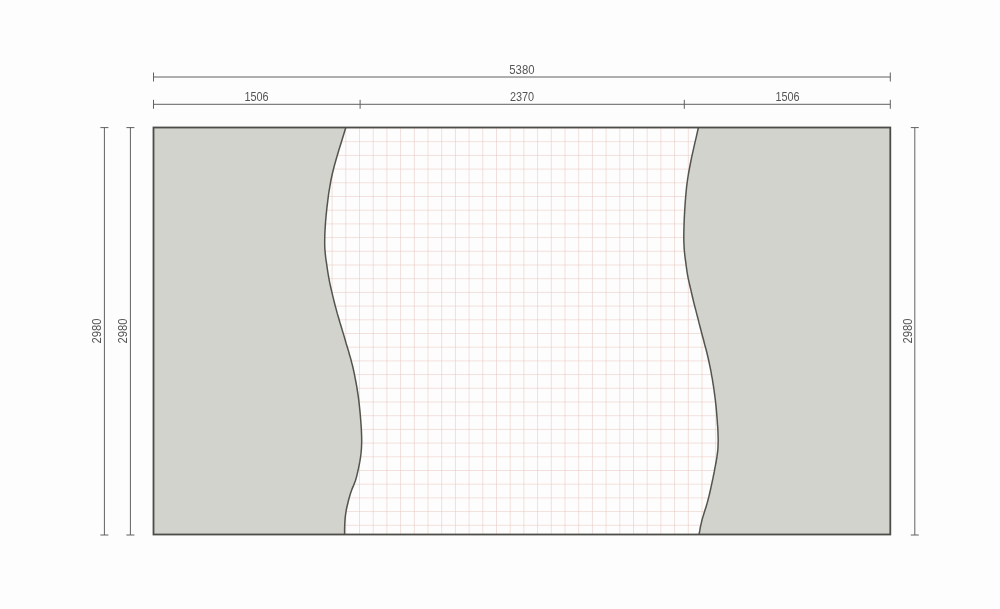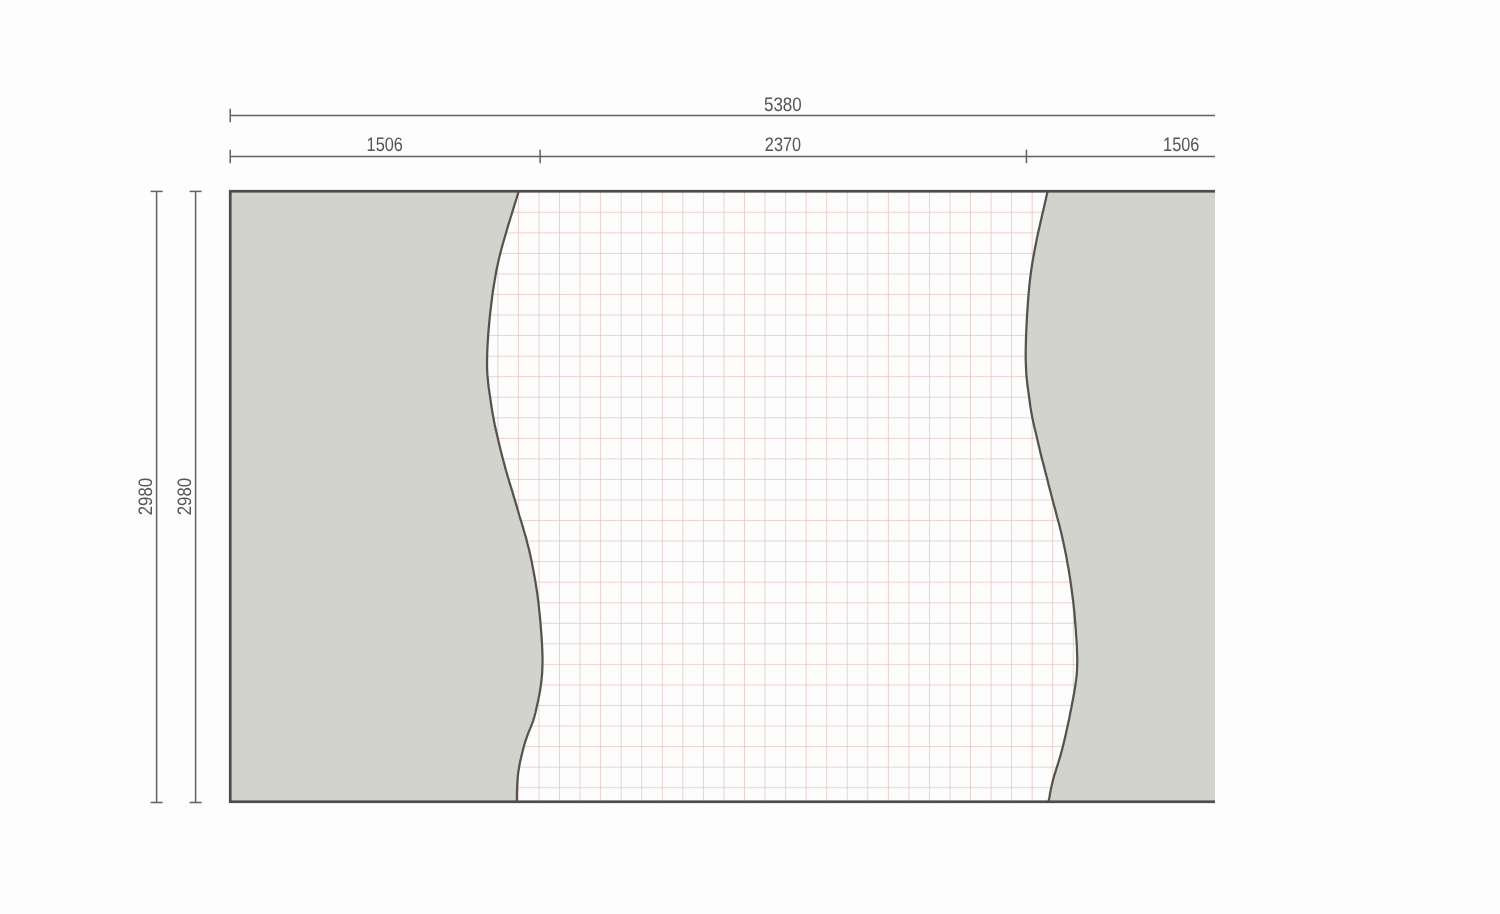--- a/index.html
+++ b/index.html
@@ -1,16 +1,16 @@
 <!DOCTYPE html>
 <html><head>
 <meta charset="utf-8">
 <style>
   html,body{margin:0;padding:0;background:#fdfdfd;}
-  .wrap{position:relative;width:810px;height:609px;overflow:hidden;}
+  .wrap{position:relative;width:1000px;height:609px;overflow:hidden;}
   svg{position:absolute;top:0;left:0;}
   text{font-family:"Liberation Sans",sans-serif;font-size:13px;fill:#555555;}
 </style>
 </head>
 <body>
 
 <div class="wrap">
 <svg width="1000" height="609" viewBox="0 0 1000 609">
   <defs>
     <pattern id="grid" width="13.7" height="13.7" patternUnits="userSpaceOnUse" x="153.5" y="127.5">

